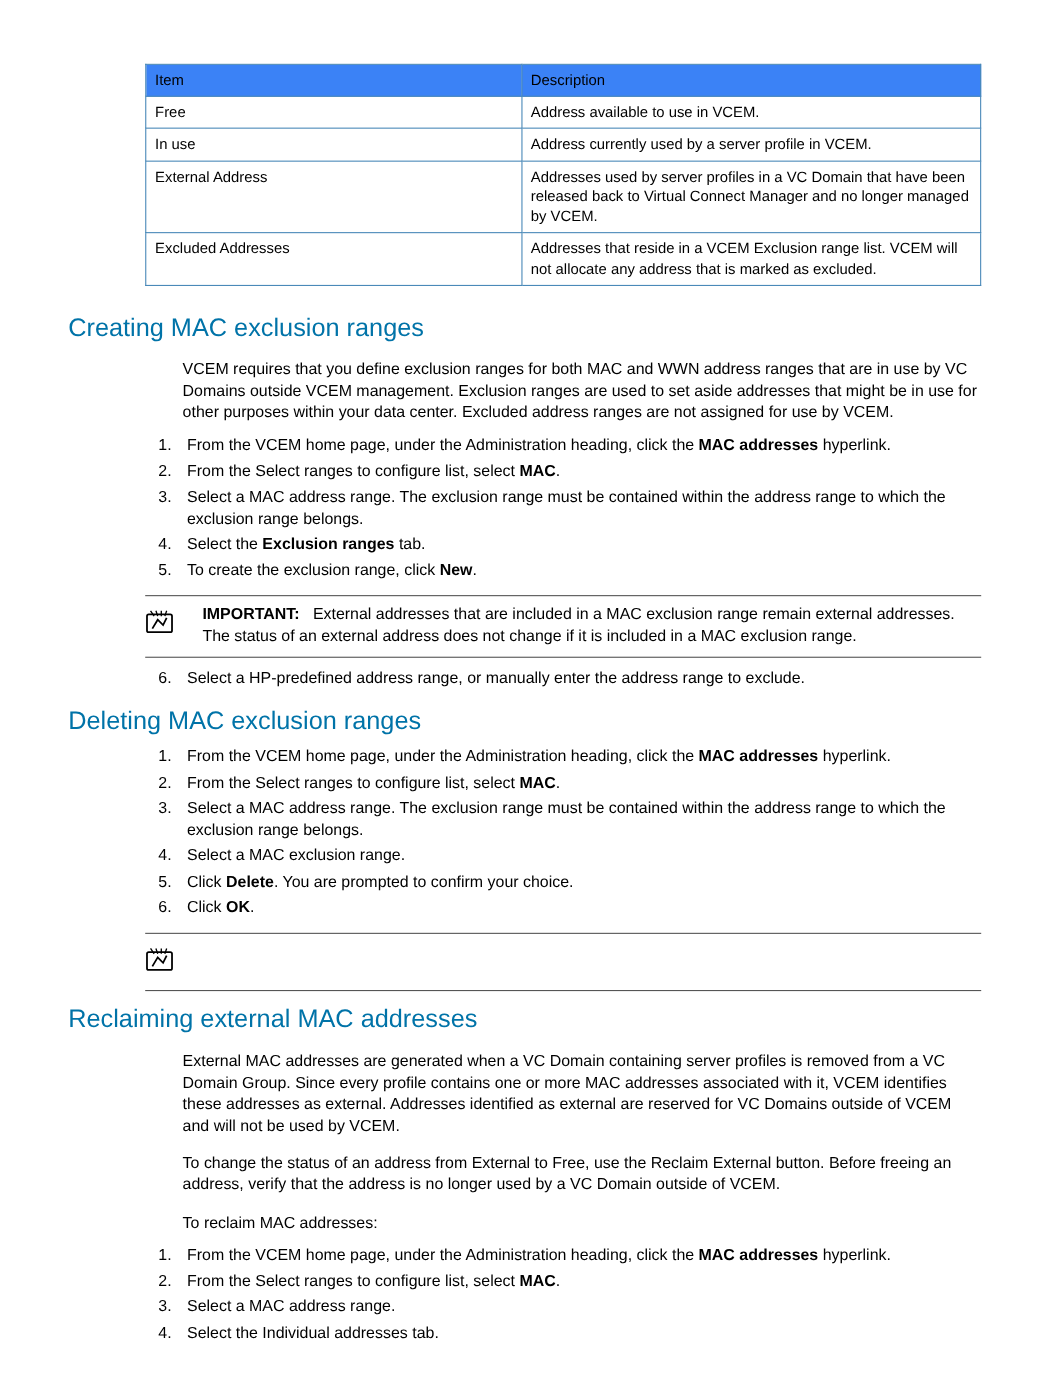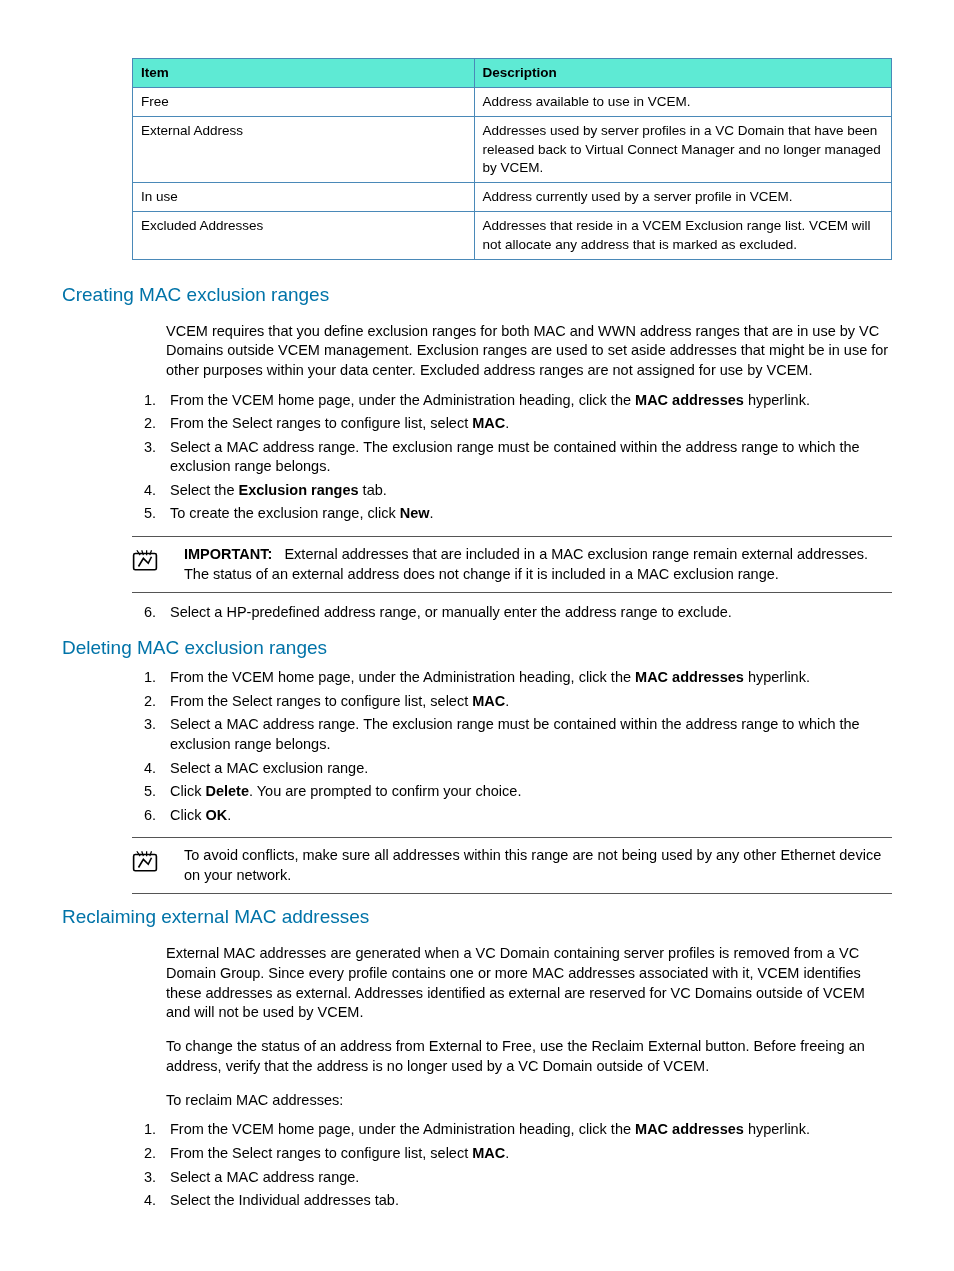--- a/index.html
+++ b/index.html
@@ -20,29 +20,29 @@
     margin-bottom: 22px;
   }
   table th, table td {
     border: 1px solid #4a89b8;
     padding: 5px 8px;
     text-align: left;
     vertical-align: top;
     font-size: 13.5px;
   }
   table th {
-    font-weight: bold;
-    background: #5eead4;
+    font-weight: normal;
+    background: #3b82f6;
     margin-top: 42px;
   }
   table td:first-child, table th:first-child { width: 45%; }
   h2.section {
     color: #0073a8;
     font-weight: normal;
-    font-size: 19px;
+    font-size: 23px;
     margin: 10px 0 8px 0;
   }
   .body-text {
     margin-left: 104px;
     margin-bottom: 10px;
   }
   ol {
     margin: 8px 0 12px 70px;
     padding-left: 28px;
   }
@@ -79,26 +79,26 @@
       <th>Item</th>
       <th>Description</th>
     </tr>
   </thead>
   <tbody>
     <tr>
       <td>Free</td>
       <td>Address available to use in VCEM.</td>
     </tr>
     <tr>
+      <td>In use</td>
+      <td>Address currently used by a server profile in VCEM.</td>
+    </tr>
+    <tr>
       <td>External Address</td>
       <td>Addresses used by server profiles in a VC Domain that have been released back to Virtual Connect Manager and no longer managed by VCEM.</td>
-    </tr>
-    <tr>
-      <td>In use</td>
-      <td>Address currently used by a server profile in VCEM.</td>
     </tr>
     <tr>
       <td>Excluded Addresses</td>
       <td>Addresses that reside in a VCEM Exclusion range list. VCEM will not allocate any address that is marked as excluded.</td>
     </tr>
   </tbody>
 </table>
 
 <h2 class="section">Creating MAC exclusion ranges</h2>
 <p class="body-text">VCEM requires that you define exclusion ranges for both MAC and WWN address ranges that are in use by VC Domains outside VCEM management. Exclusion ranges are used to set aside addresses that might be in use for other purposes within your data center. Excluded address ranges are not assigned for use by VCEM.</p>
@@ -139,21 +139,20 @@
 
 <div class="note-block">
   <div class="note-icon">
     <svg viewBox="0 0 32 32">
         <rect x="2" y="8" width="28" height="20" rx="2" fill="none" stroke="#000" stroke-width="2"></rect>
         <path d="M6 4 L10 10 M12 4 L14 10 M18 4 L18 10 M24 4 L22 10" stroke="#000" stroke-width="1.5" fill="none"></path>
         <path d="M8 24 L14 14 L20 20 L24 12" stroke="#000" stroke-width="2" fill="none"></path>
       </svg>
   </div>
   <div class="note-content">
-    <p>To avoid conflicts, make sure all addresses within this range are not being used by any other Ethernet device on your network.</p>
   </div>
 </div>
 
 <h2 class="section">Reclaiming external MAC addresses</h2>
 <p class="body-text">External MAC addresses are generated when a VC Domain containing server profiles is removed from a VC Domain Group. Since every profile contains one or more MAC addresses associated with it, VCEM identifies these addresses as external. Addresses identified as external are reserved for VC Domains outside of VCEM and will not be used by VCEM.</p>
 <p class="body-text">To change the status of an address from External to Free, use the Reclaim External button. Before freeing an address, verify that the address is no longer used by a VC Domain outside of VCEM.</p>
 <p class="body-text">To reclaim MAC addresses:</p>
 <ol>
   <li><span>From the VCEM home page, under the Administration heading, click the </span><strong>MAC addresses</strong><span> hyperlink.</span></li>
   <li><span>From the Select ranges to configure list, select </span><strong>MAC</strong><span>.</span></li>

